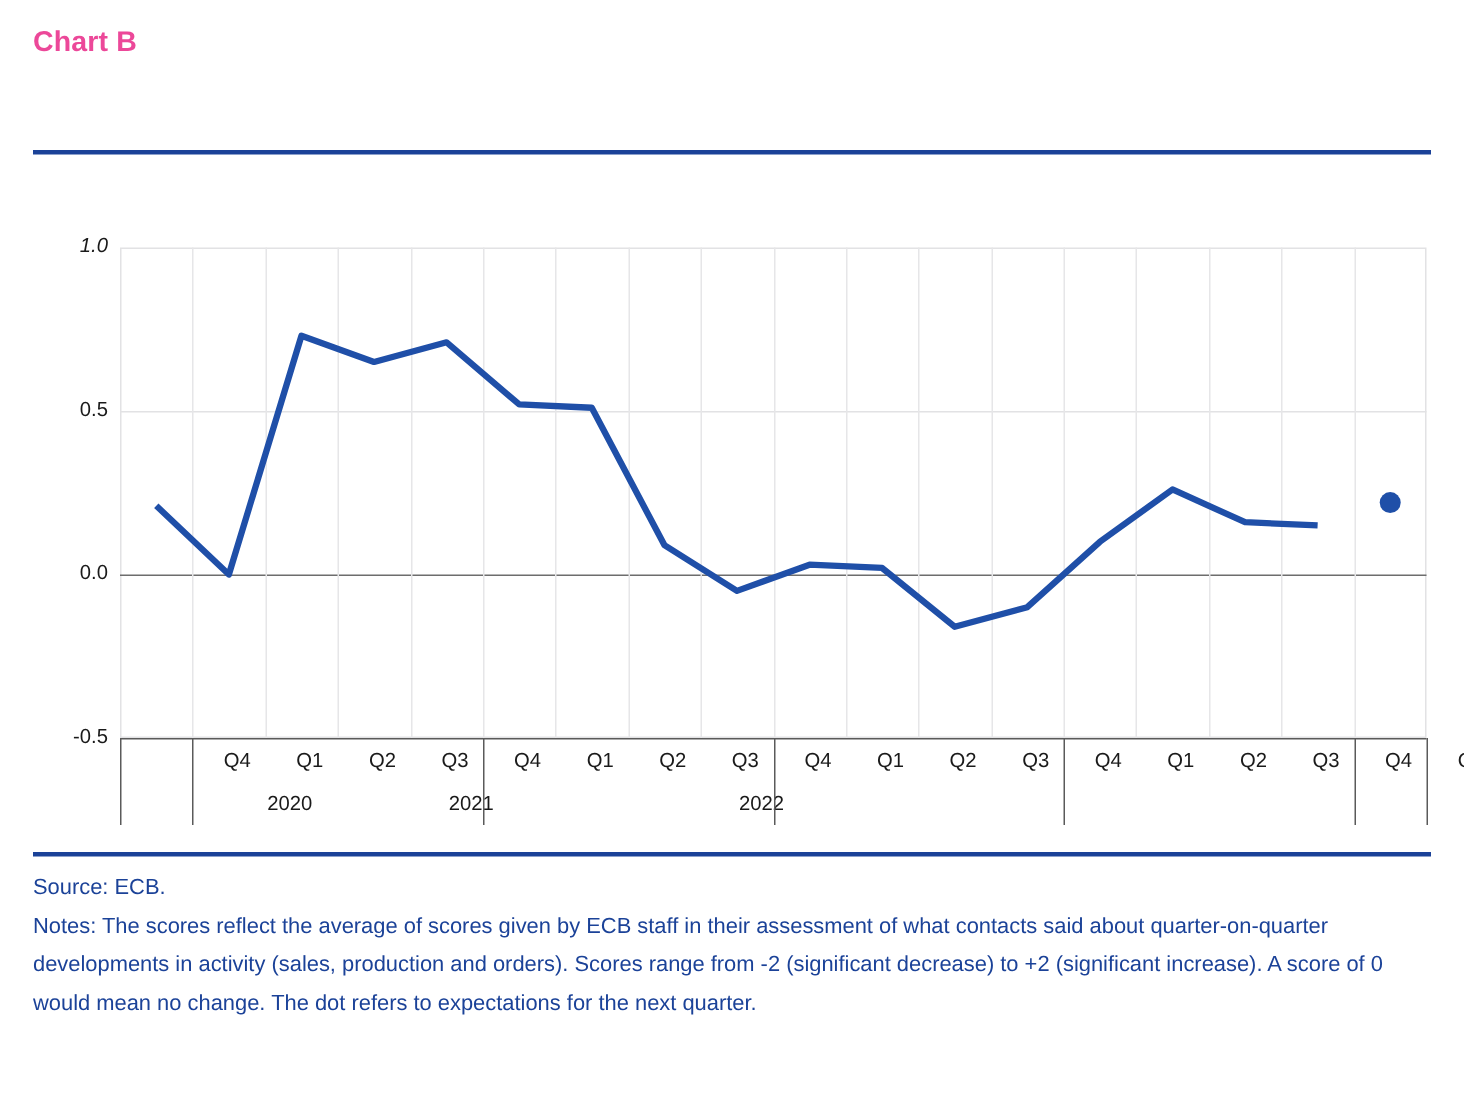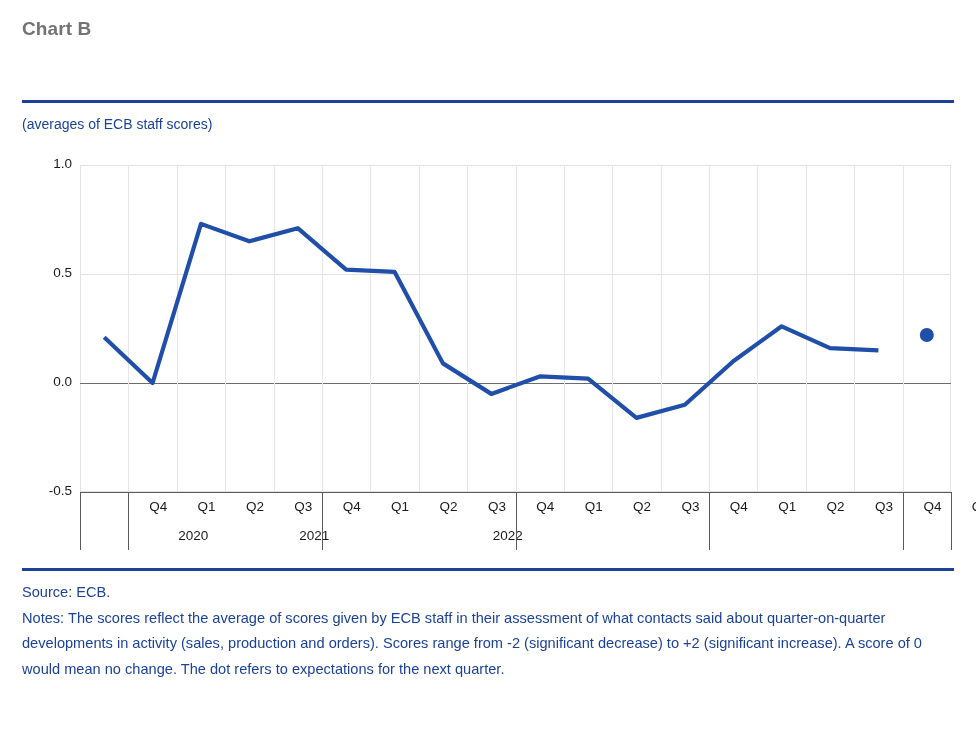--- a/index.html
+++ b/index.html
@@ -21,21 +21,21 @@
     height: 746px;
   }
 
   
   .chart-label {
     position: absolute;
     left: 22px;
     top: 18px;
     font-size: 19px;
     font-weight: bold;
-    color: #737373;
+    color: #ec4899;
     letter-spacing: 0.1px;
   }
   .chart-title {
     position: absolute;
     left: 22px;
     top: 54px;
     font-size: 21.5px;
     font-weight: normal;
     color: #1b4298;
     letter-spacing: 0.1px;
@@ -186,21 +186,20 @@
   .footnotes .src { display: block; }
   .footnotes .notes { display: block; }
 </style>
 </head>
 <body>
 
 <div id="root">
 
   <div class="chart-label">Chart B</div>
   <div class="rule-top"></div>
-  <div class="units">(averages of ECB staff scores)</div>
 
   <div id="plot-wrap">
     <div class="plot-frame"></div>
     <div id="ygrid-layer">
         <div class="hgrid" style="top: 274px;"></div>
         <div class="zero-line" style="top: 383px;"></div>
       </div>
     <div id="vgrid-layer">
         <div class="vgrid" style="left: 128.389px;"></div>
         <div class="vgrid" style="left: 176.778px;"></div>
@@ -214,21 +213,21 @@
         <div class="vgrid" style="left: 563.889px;"></div>
         <div class="vgrid" style="left: 612.278px;"></div>
         <div class="vgrid" style="left: 660.667px;"></div>
         <div class="vgrid" style="left: 709.056px;"></div>
         <div class="vgrid" style="left: 757.444px;"></div>
         <div class="vgrid" style="left: 805.833px;"></div>
         <div class="vgrid" style="left: 854.222px;"></div>
         <div class="vgrid" style="left: 902.611px;"></div>
       </div>
     <div id="ylabel-layer">
-        <div class="ylabel" style="left: 12px; top: 156px;">1.0</div>
+        <div class="ylabel" style="left: 12px; top: 156px; font-style: italic;">1.0</div>
         <div class="ylabel" style="left: 12px; top: 265px;">0.5</div>
         <div class="ylabel" style="left: 12px; top: 374px;">0.0</div>
         <div class="ylabel" style="left: 12px; top: 483px;">-0.5</div>
       </div>
     <svg class="series" id="series-svg">
         <polyline points="104.19444444444444,337.22 152.58333333333331,383 200.97222222222223,223.86 249.3611111111111,241.3 297.75,228.22 346.13888888888886,269.64 394.52777777777777,271.82 442.91666666666663,363.38 491.30555555555554,393.90000000000003 539.6944444444443,376.46 588.0833333333333,378.64 636.4722222222222,417.88 684.8611111111111,404.8 733.25,361.2 781.6388888888888,326.32 830.0277777777777,348.12 878.4166666666666,350.29999999999995" fill="none" stroke="#1f4fa8" stroke-width="4.2" stroke-linejoin="round" stroke-linecap="butt"></polyline>
         <circle cx="926.8055555555555" cy="335.03999999999996" r="7" fill="#1f4fa8"></circle>
       </svg>
   </div>
 

